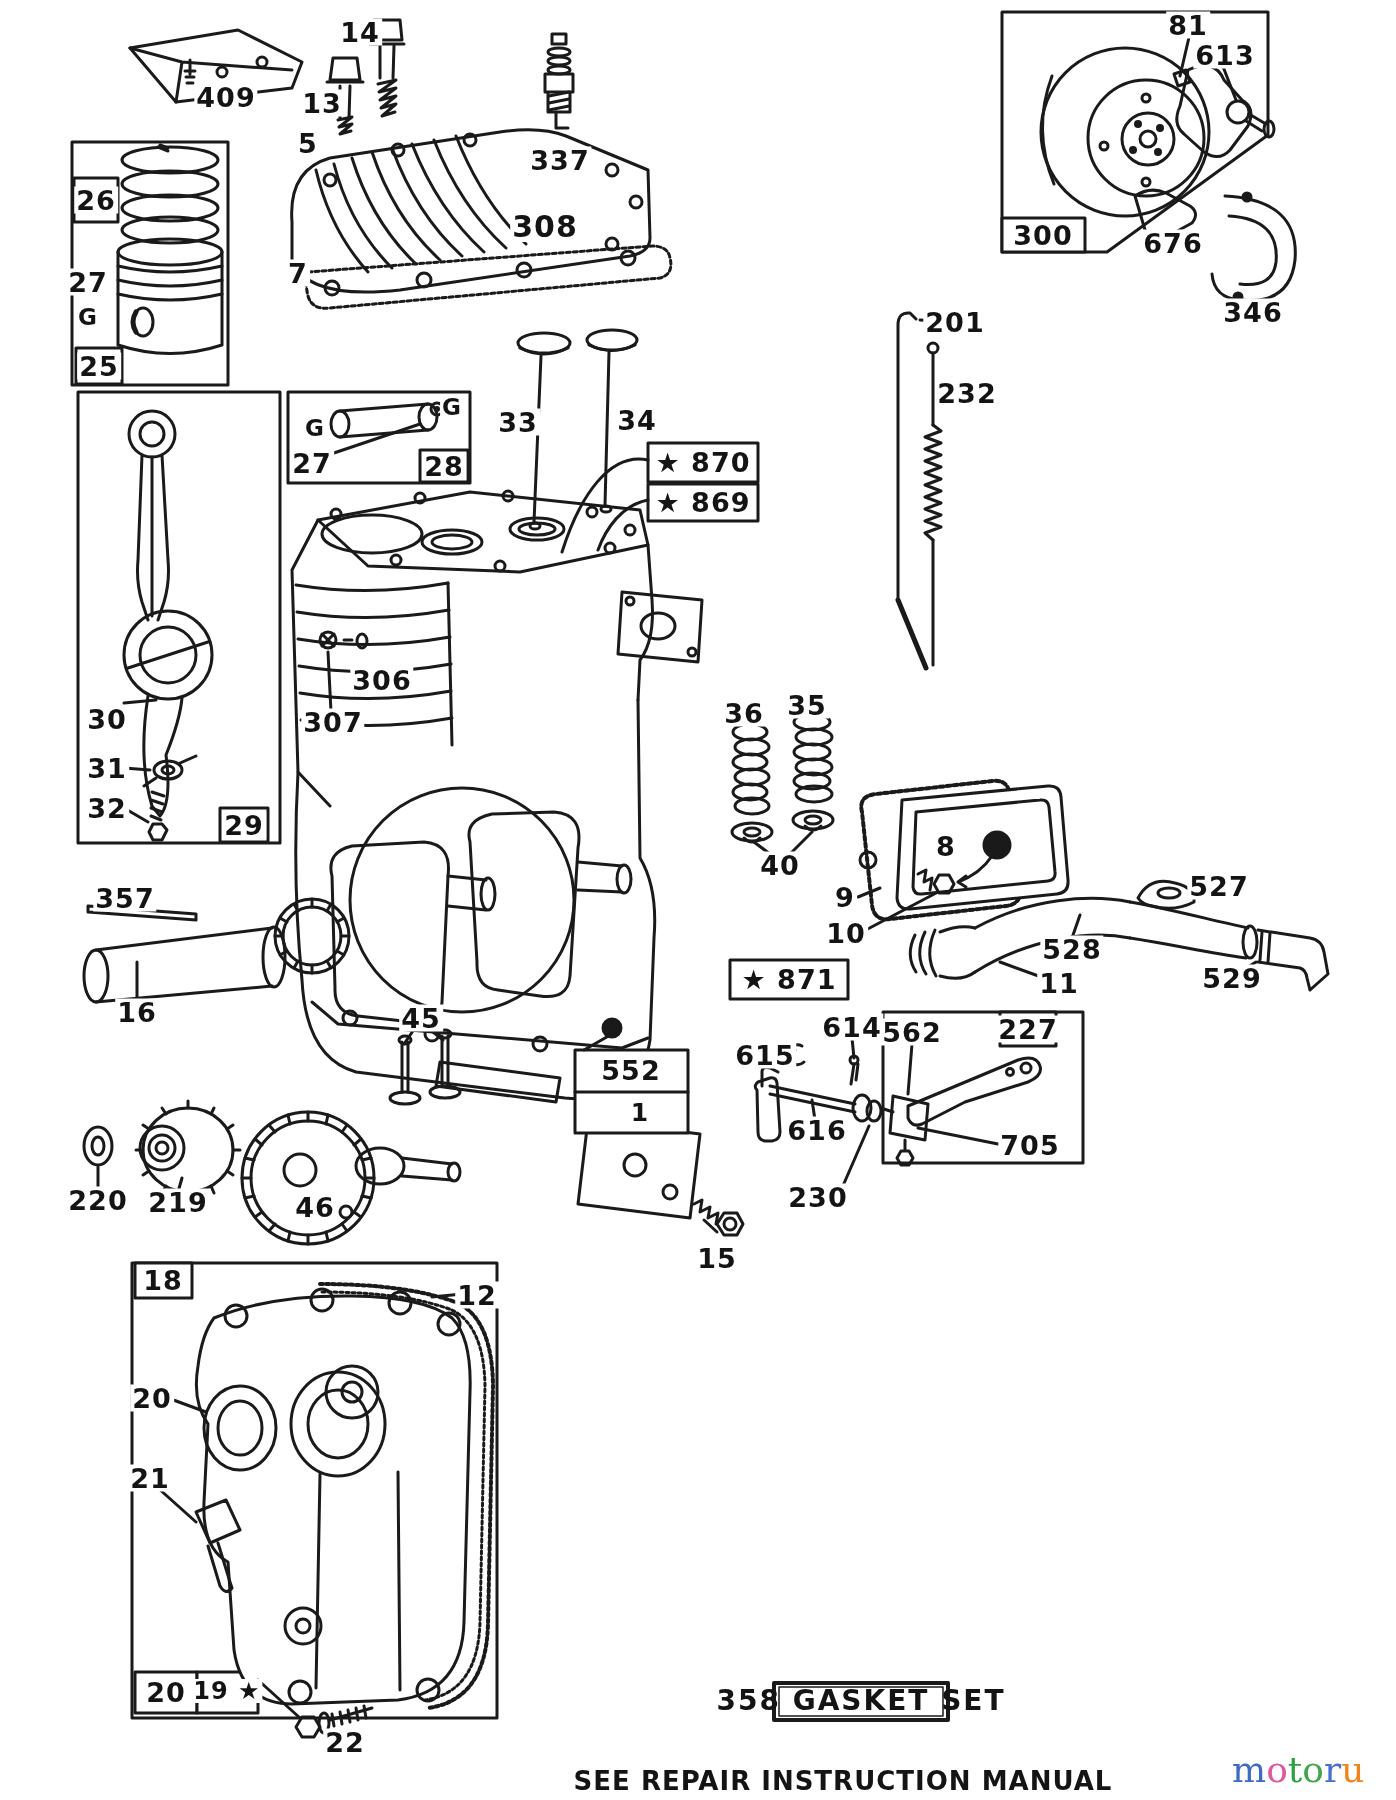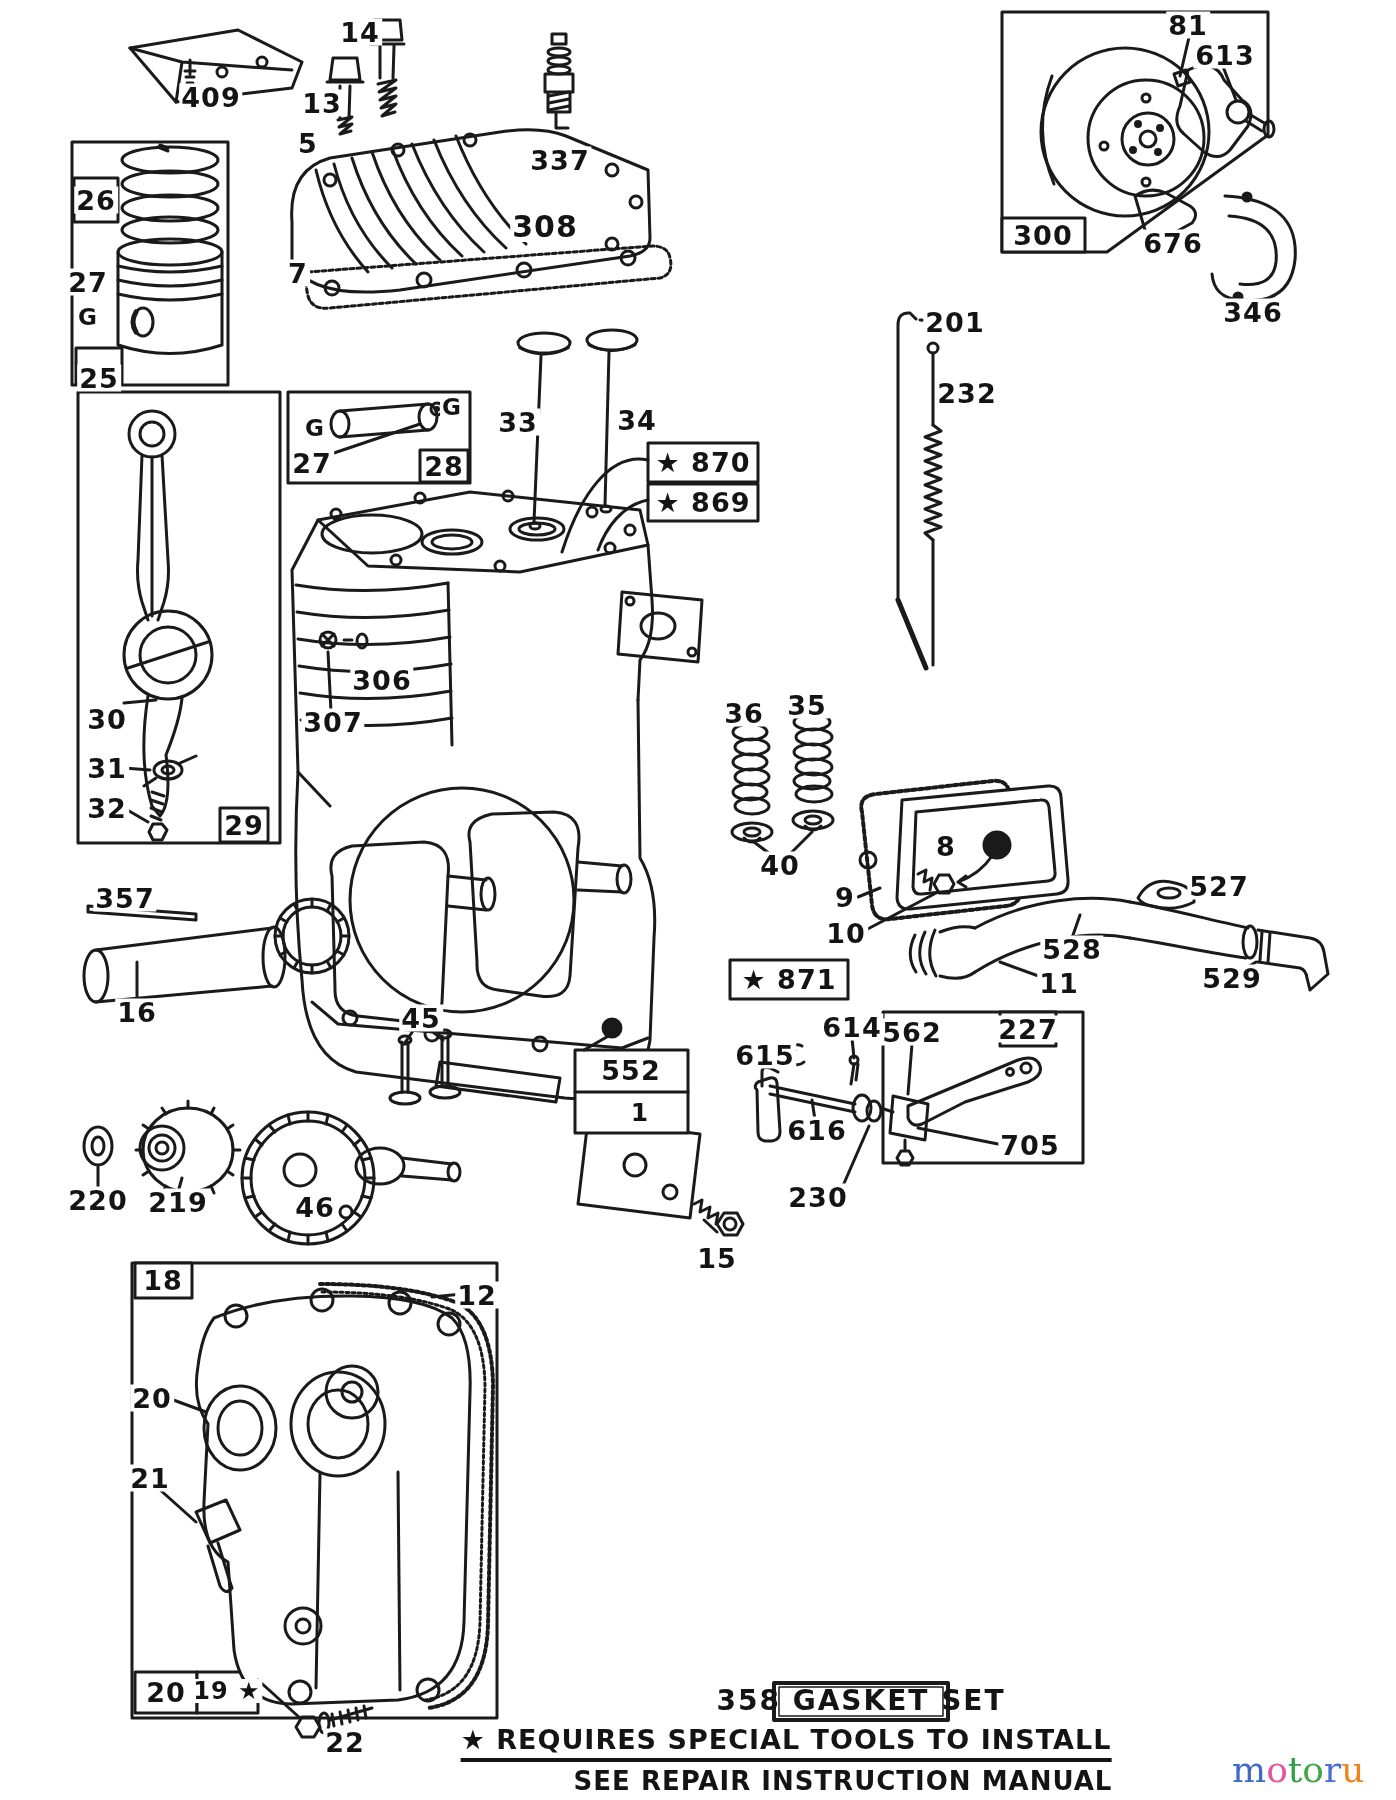--- a/index.html
+++ b/index.html
@@ -379,36 +379,36 @@
     <path d="M332,1714 L334,1726 M340,1712 L342,1724 M348,1710 L350,1722 M356,1708 L358,1720 M364,1706 L366,1718 M330,1720 L372,1708"></path>
   </g>
 
   <g>
     <rect x="774" y="1683" width="174" height="37" fill="#fff" stroke-width="4"></rect>
     <rect x="779" y="1687" width="164" height="29" stroke-width="1.5"></rect>
   </g>
 </svg>
 
 <div class="labels">
-      <div class="plabel" style="left: 211px; top: 97px;">409</div>
+      <div class="plabel" style="left: 226px; top: 97px;">409</div>
       <div class="plabel" style="left: 360px; top: 32px;">14</div>
       <div class="plabel" style="left: 322px; top: 103px;">13</div>
       <div class="plabel" style="left: 308px; top: 143px;">5</div>
       <div class="plabel" style="left: 545px; top: 227px; font-size: 30px;">308</div>
       <div class="plabel" style="left: 298px; top: 273px;">7</div>
       <div class="plabel" style="left: 560px; top: 160px;">337</div>
       <div class="plabel" style="left: 1188px; top: 25px;">81</div>
       <div class="plabel" style="left: 1225px; top: 55px;">613</div>
       <div class="plabel" style="left: 1043px; top: 235px;">300</div>
       <div class="plabel" style="left: 1173px; top: 243px;">676</div>
       <div class="plabel" style="left: 1253px; top: 312px;">346</div>
       <div class="plabel" style="left: 96px; top: 200px;">26</div>
       <div class="plabel" style="left: 88px; top: 282px;">27</div>
       <div class="plabel" style="left: 88px; top: 317px; font-size: 23px;">G</div>
-      <div class="plabel" style="left: 99px; top: 378px;">25</div>
+      <div class="plabel" style="left: 99px; top: 366px;">25</div>
       <div class="plabel" style="left: 315px; top: 428px; font-size: 23px;">G</div>
       <div class="plabel" style="left: 312px; top: 463px;">27</div>
       <div class="plabel" style="left: 452px; top: 407px; font-size: 23px;">G</div>
       <div class="plabel" style="left: 444px; top: 466px;">28</div>
       <div class="plabel" style="left: 518px; top: 422px;">33</div>
       <div class="plabel" style="left: 637px; top: 420px;">34</div>
       <div class="plabel" style="left: 703px; top: 462px;">★ 870</div>
       <div class="plabel" style="left: 703px; top: 502px;">★ 869</div>
       <div class="plabel" style="left: 955px; top: 322px;">201</div>
       <div class="plabel" style="left: 967px; top: 393px;">232</div>
@@ -448,21 +448,20 @@
       <div class="plabel" style="left: 163px; top: 1280px;">18</div>
       <div class="plabel" style="left: 477px; top: 1295px;">12</div>
       <div class="plabel" style="left: 152px; top: 1398px;">20</div>
       <div class="plabel" style="left: 150px; top: 1478px;">21</div>
       <div class="plabel" style="left: 166px; top: 1692px;">20</div>
       <div class="plabel" style="left: 227px; top: 1691px; font-size: 24px;">19 ★</div>
       <div class="plabel" style="left: 345px; top: 1742px;">22</div>
     </div>
 
 <div class="ftext gasket-label" style="left:861px;top:1701px;text-align:center;">358 GASKET SET</div>
-<div class="ftext note-star" style="left:786px;top:1744px;">★ REQUIRES SPECIAL TOOLS TO INSTALL</div>
 <div class="ftext note-manual" style="left:843px;top:1781px;">SEE  REPAIR  INSTRUCTION  MANUAL</div>
 
 <div class="logo">
   <span class="logo-word"><span style="color: rgb(63, 105, 198);">m</span><span style="color: rgb(224, 86, 159);">o</span><span style="color: rgb(47, 158, 68);">t</span><span style="color: rgb(69, 165, 74);">o</span><span style="color: rgb(74, 111, 208);">r</span><span style="color: rgb(240, 132, 24);">u</span></span>
 
 </div>
 
 </div>
 
 </body></html>

